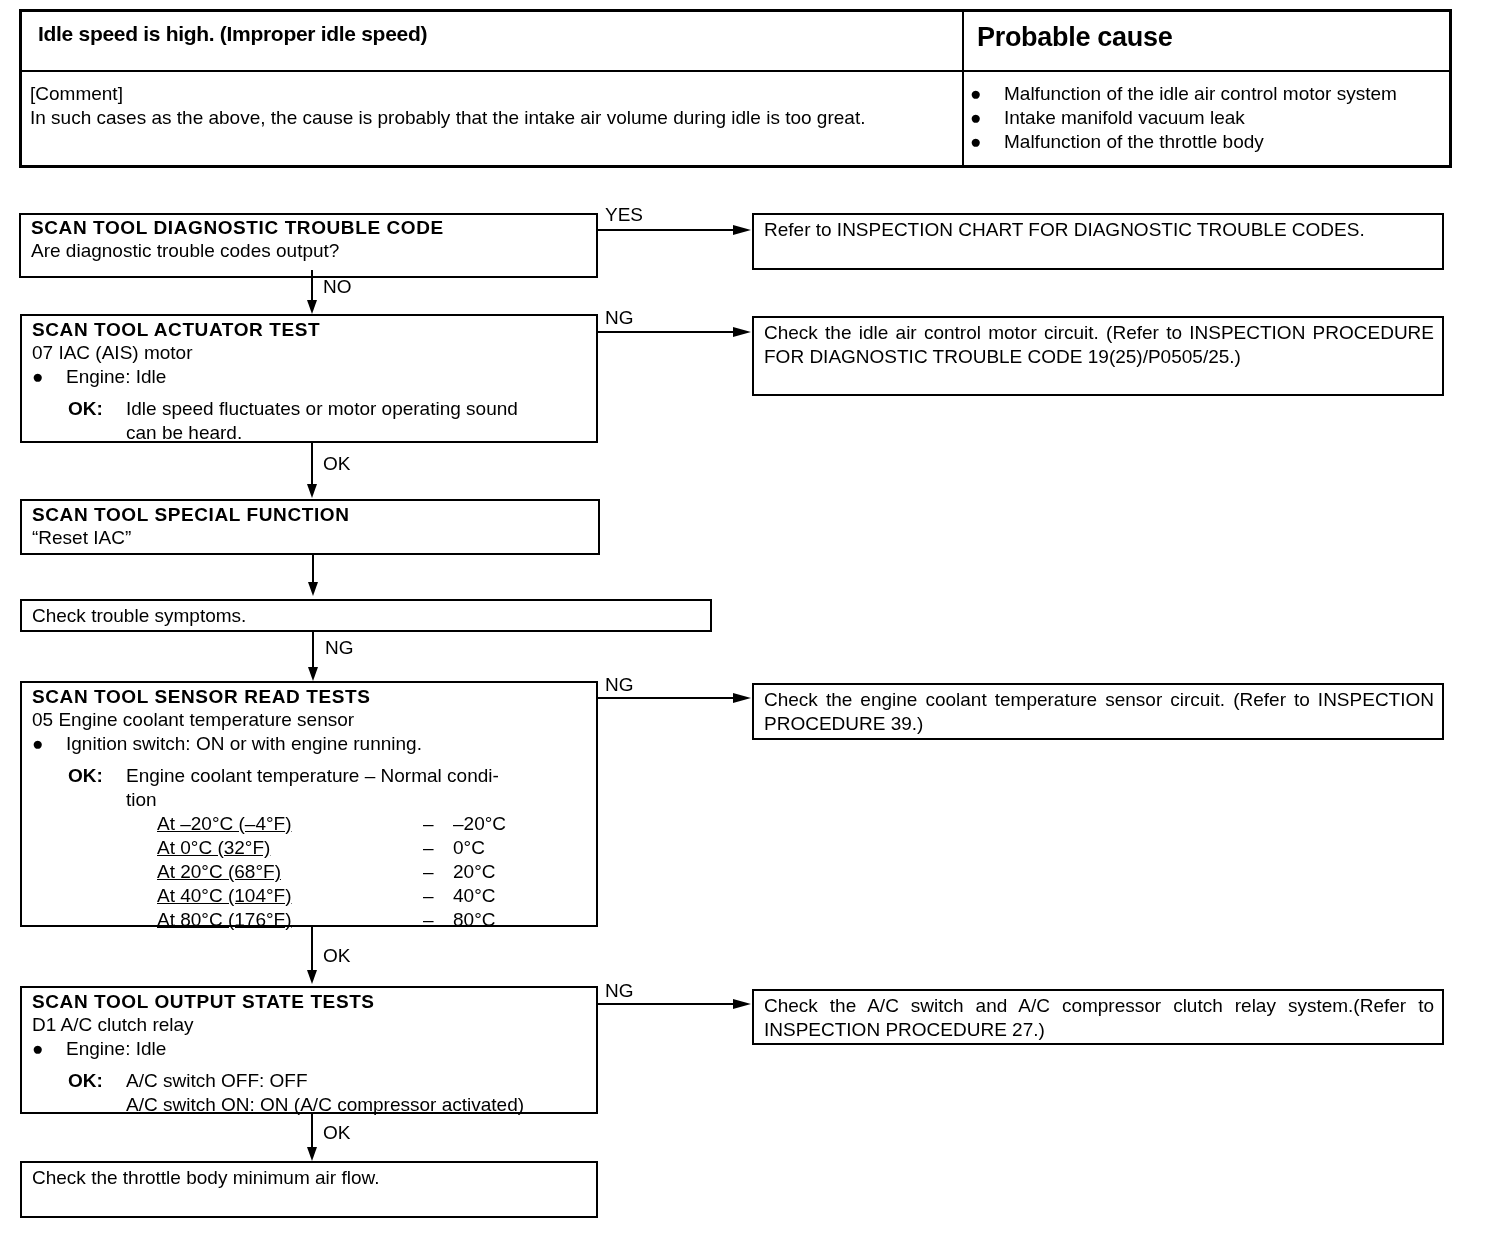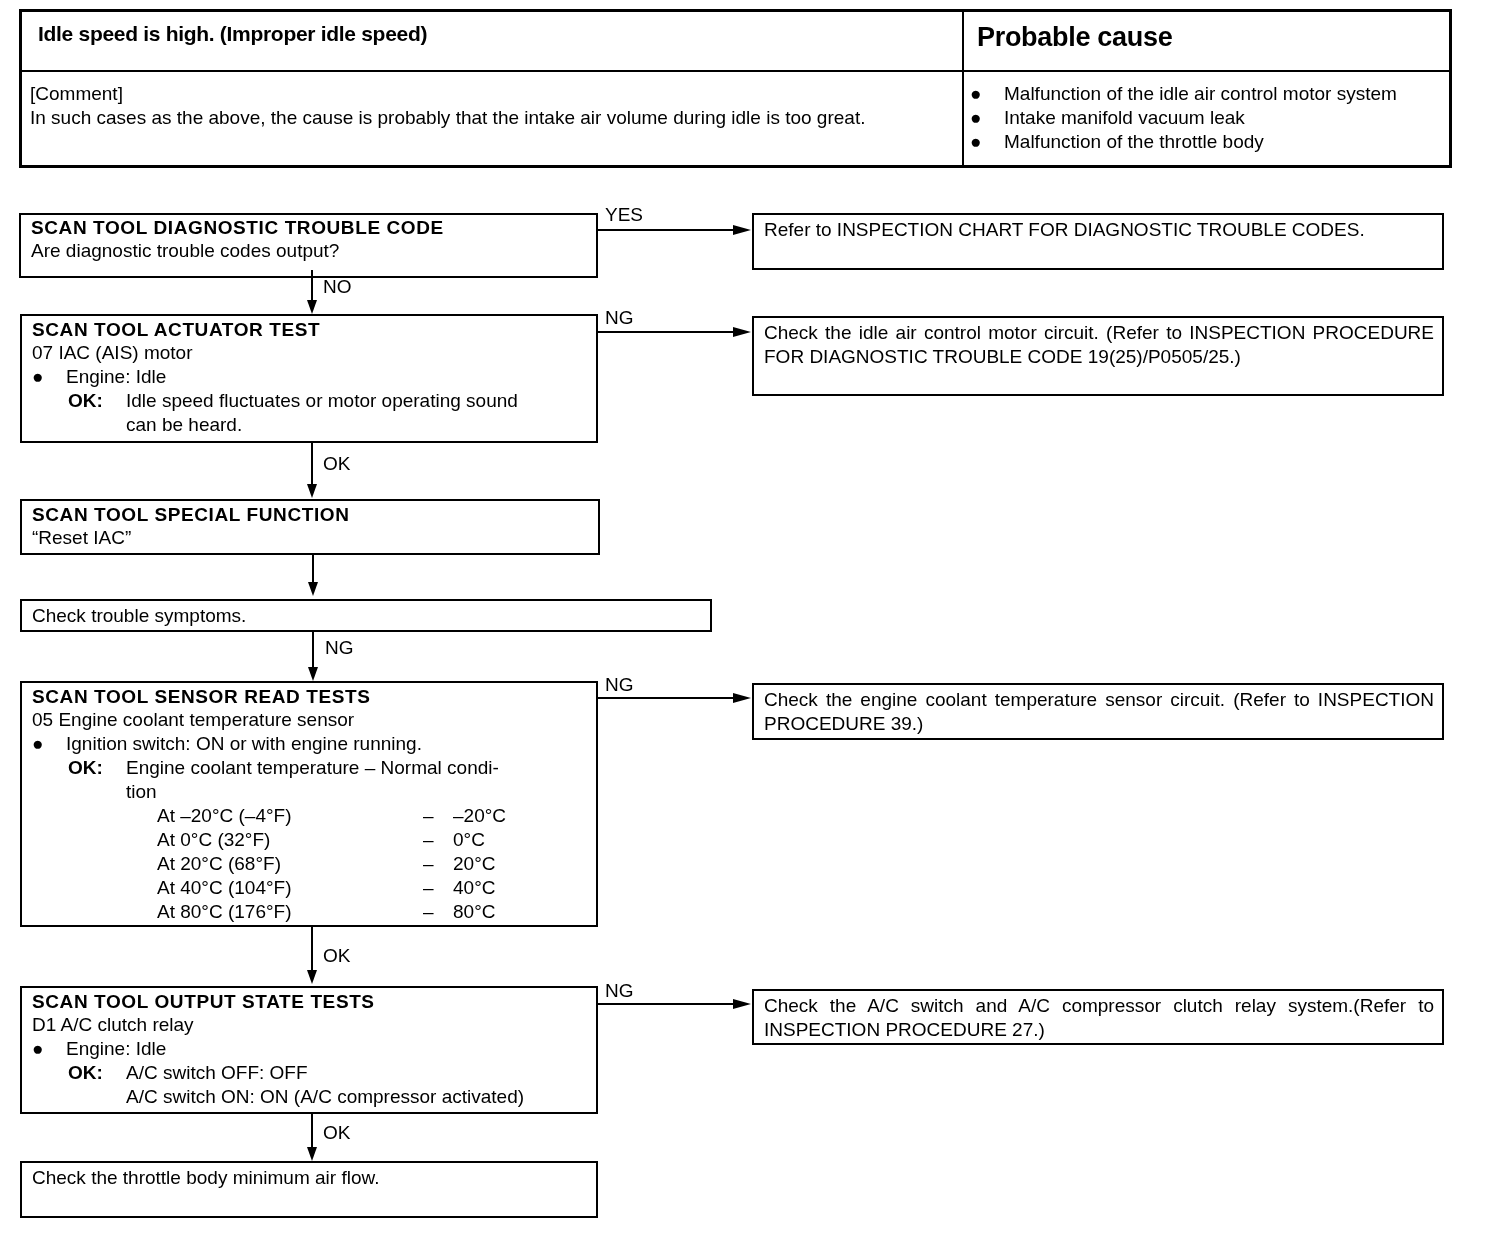--- a/index.html
+++ b/index.html
@@ -18,24 +18,24 @@
   .bullet { width:34px; display:inline-block; }
   .ttl { font-weight:bold; font-size:19px; letter-spacing:0.6px; }
   .txt { font-size:19px; line-height:24px; }
   .inner { position:absolute; left:10px; top:3px; right:8px; }
   .vline { position:absolute; width:2px; background:#000; }
   .hline { position:absolute; height:2px; background:#000; }
   .arr-down { position:absolute; width:0; height:0; border-left:5px solid transparent; border-right:5px solid transparent; border-top:14px solid #000; }
   .arr-right { position:absolute; width:0; height:0; border-top:5px solid transparent; border-bottom:5px solid transparent; border-left:18px solid #000; }
   .lbl { position:absolute; font-size:19px; }
   .ok { font-weight:bold; display:inline-block; width:58px; }
-  .indent1 { padding-left:36px; }
+  .indent1 { padding-left:36px;margin-top:8px; }
   .indent2 { padding-left:94px; }
   .temp-row { display:flex; padding-left:125px; }
-  .temp-at { width:266px; }
+  .temp-at { width:266px;text-decoration:underline; }
   .temp-dash { width:30px; }
   .just { text-align:justify; text-align-last:left; }
 </style>
 </head>
 <body>
 
 <div class="hdr-table">
   <div class="hdr-vline"></div>
   <div class="hdr-hline"></div>
   <div class="hdr-title">Idle speed is high. (Improper idle speed)</div>

